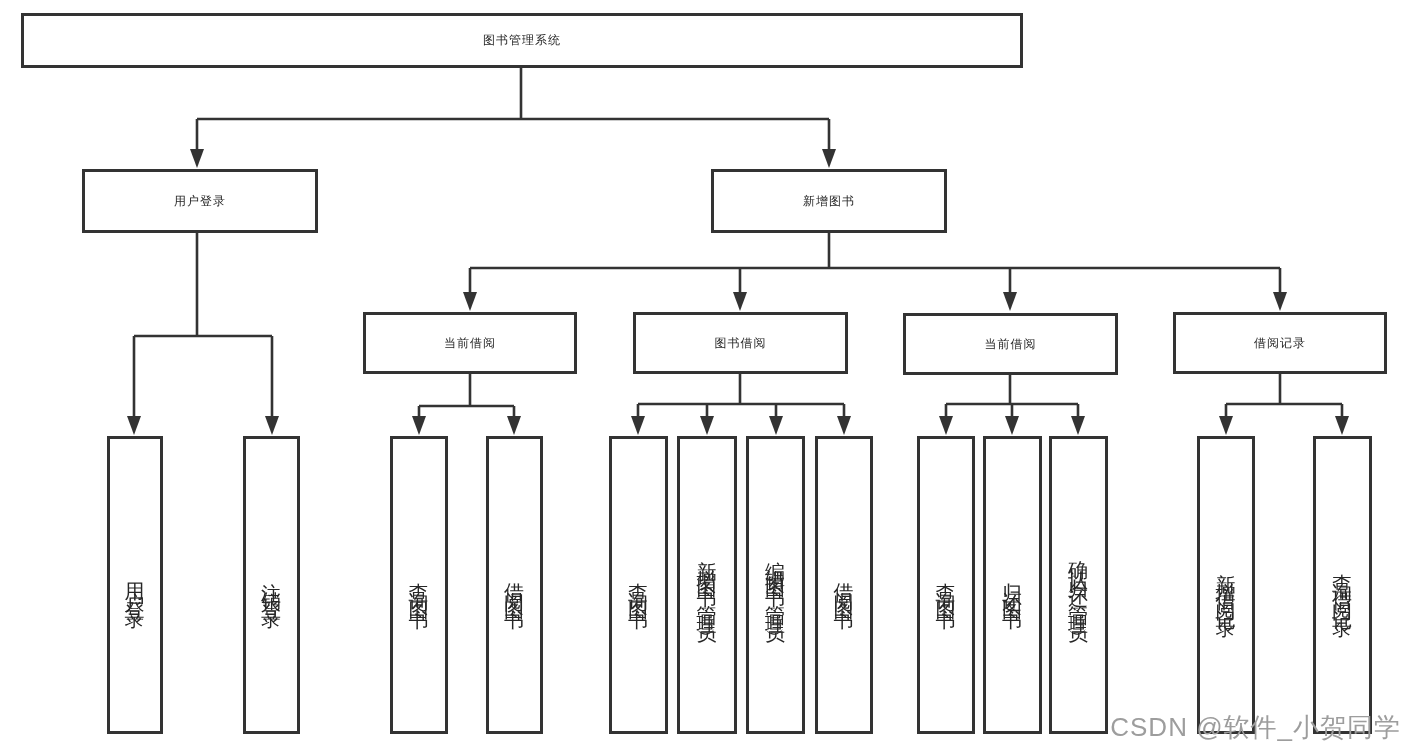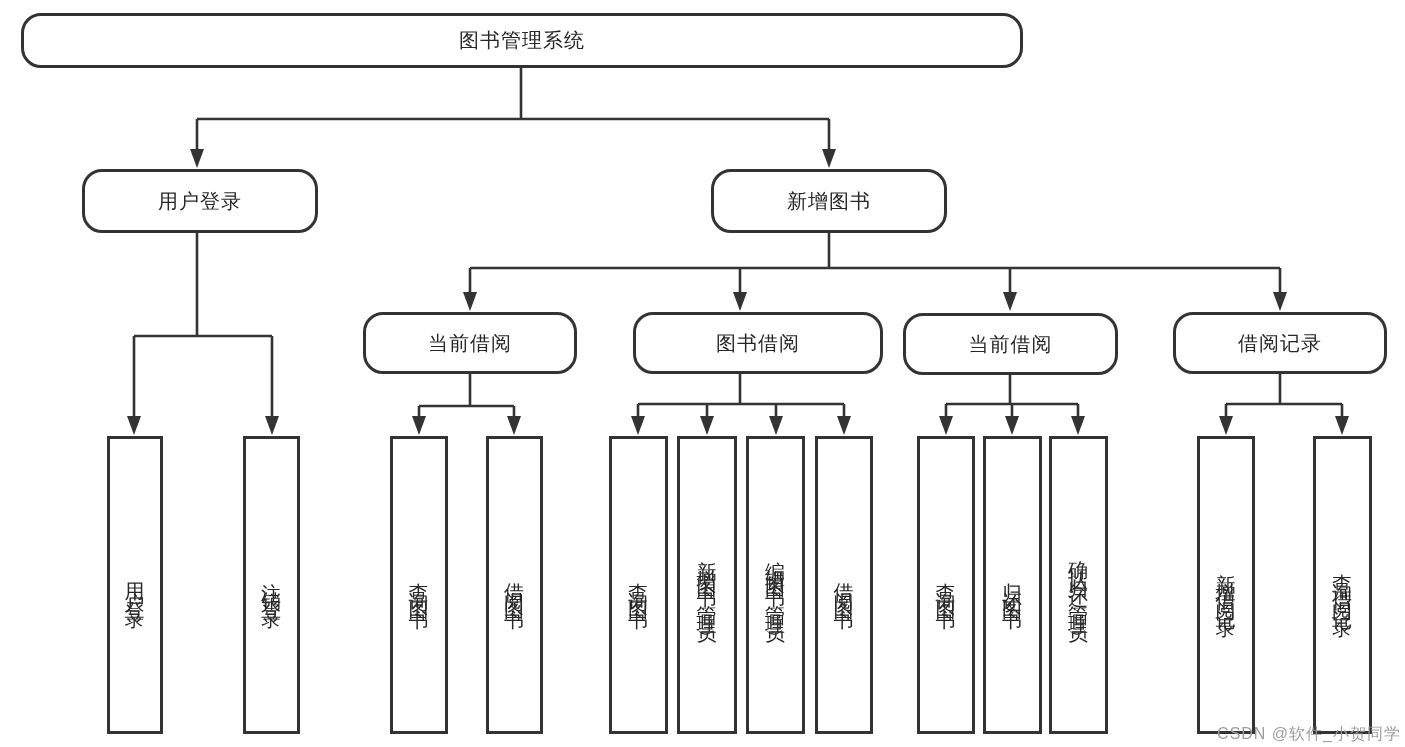--- a/index.html
+++ b/index.html
@@ -21,37 +21,36 @@
     position: absolute;
     box-sizing: border-box;
     background: #ffffff;
     border: 3px solid #333333;
     display: flex;
     align-items: center;
     justify-content: center;
     color: #262626;
   }
   .hbox {
-    font-size: 20px;
+    font-size: 12px;
     letter-spacing: 1px;
     white-space: nowrap;
-    border-radius: 20px;
   }
   .vbox {
     font-size: 20px;
     writing-mode: vertical-rl;
     text-orientation: mixed;
     letter-spacing: 9px;
     line-height: 1;
   }
   .watermark {
     position: absolute;
     right: 4px;
     bottom: 2px;
-    font-size: 16px;
+    font-size: 26px;
     color: #9d9d9d;
     letter-spacing: 1px;
     white-space: nowrap;
     margin-top: 28px;
   }
 </style>
 </head>
 <body>
 
 <div id="stage">
@@ -102,21 +101,21 @@
       <polygon points="1335,416 1349,416 1342,435"></polygon>
     </g>
   </svg>
 
   <div class="node hbox" style="left:21px; top:13px; width:1002px; height:55px;">图书管理系统</div>
 
   <div class="node hbox" style="left:82px; top:169px; width:236px; height:64px;">用户登录</div>
   <div class="node hbox" style="left:711px; top:169px; width:236px; height:64px;">新增图书</div>
 
   <div class="node hbox" style="left:363px; top:312px; width:214px; height:62px;">当前借阅</div>
-  <div class="node hbox" style="left:633px; top:312px; width:250px; height:62px;">图书借阅</div>
+  <div class="node hbox" style="left:633px; top:312px; width:215px; height:62px;">图书借阅</div>
   <div class="node hbox" style="left:903px; top:313px; width:215px; height:62px;">当前借阅</div>
   <div class="node hbox" style="left:1173px; top:312px; width:214px; height:62px;">借阅记录</div>
 
   <div class="node vbox" style="left:107px; top:436px; width:56px; height:298px;">用户登录</div>
   <div class="node vbox" style="left:243px; top:436px; width:57px; height:298px;">注销登录</div>
 
   <div class="node vbox" style="left:390px; top:436px; width:58px; height:298px;">查询图书</div>
   <div class="node vbox" style="left:486px; top:436px; width:57px; height:298px;">借阅图书</div>
 
   <div class="node vbox" style="left:609px; top:436px; width:59px; height:298px;">查询图书</div>

